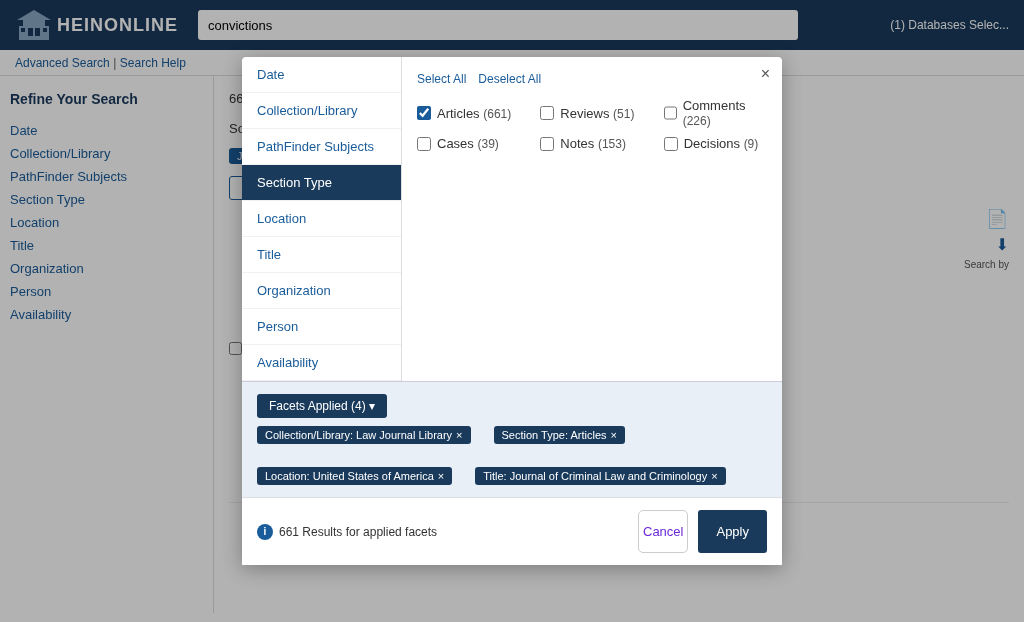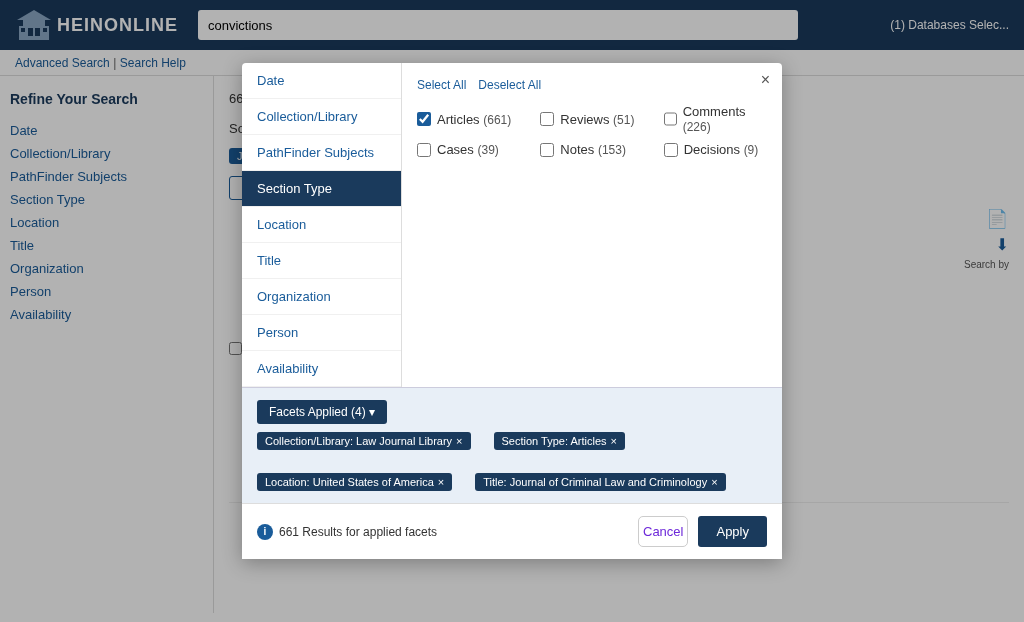--- a/index.html
+++ b/index.html
@@ -86,21 +86,21 @@
     .facets-tags { display: flex; flex-wrap: wrap; gap: 23px; }
     .facet-tag { background: #1a3a5c; color: #fff; padding: 3px 8px; border-radius: 3px; font-size: 11px; display: inline-flex; align-items: center; gap: 4px; }
     .facet-tag .x { cursor: pointer; }
 
     
     .modal-footer { padding: 12px 15px; border-top: 1px solid #ddd; display: flex; align-items: center; justify-content: space-between; background: #fff; }
     .modal-footer-info { font-size: 12px; color: #333; display: flex; align-items: center; gap: 6px; }
     .info-icon { background: #1a5c9a; color: #fff; width: 16px; height: 16px; border-radius: 50%; display: inline-flex; align-items: center; justify-content: center; font-size: 10px; font-weight: bold; }
     .modal-footer-btns { display: flex; gap: 10px; }
     .btn-cancel { padding: 6px 4px; border: 1px solid #ccc; background: #fff; color: #6d28d9; border-radius: 5px; font-size: 13px; cursor: pointer; }
-    .btn-apply { padding: 8px 18px; border: none; background: #1a3a5c; color: #fff; border-radius: 3px; font-size: 13px; cursor: pointer; }
+    .btn-apply { padding: 14px 18px; border: none; background: #1a3a5c; color: #fff; border-radius: 3px; font-size: 13px; cursor: pointer; }
 
     
     .hein-logo { display: flex; align-items: center; gap: 4px; }
   </style>
 </head>
 <body>
 
 <div class="bg-page">
 
   <div class="header">

